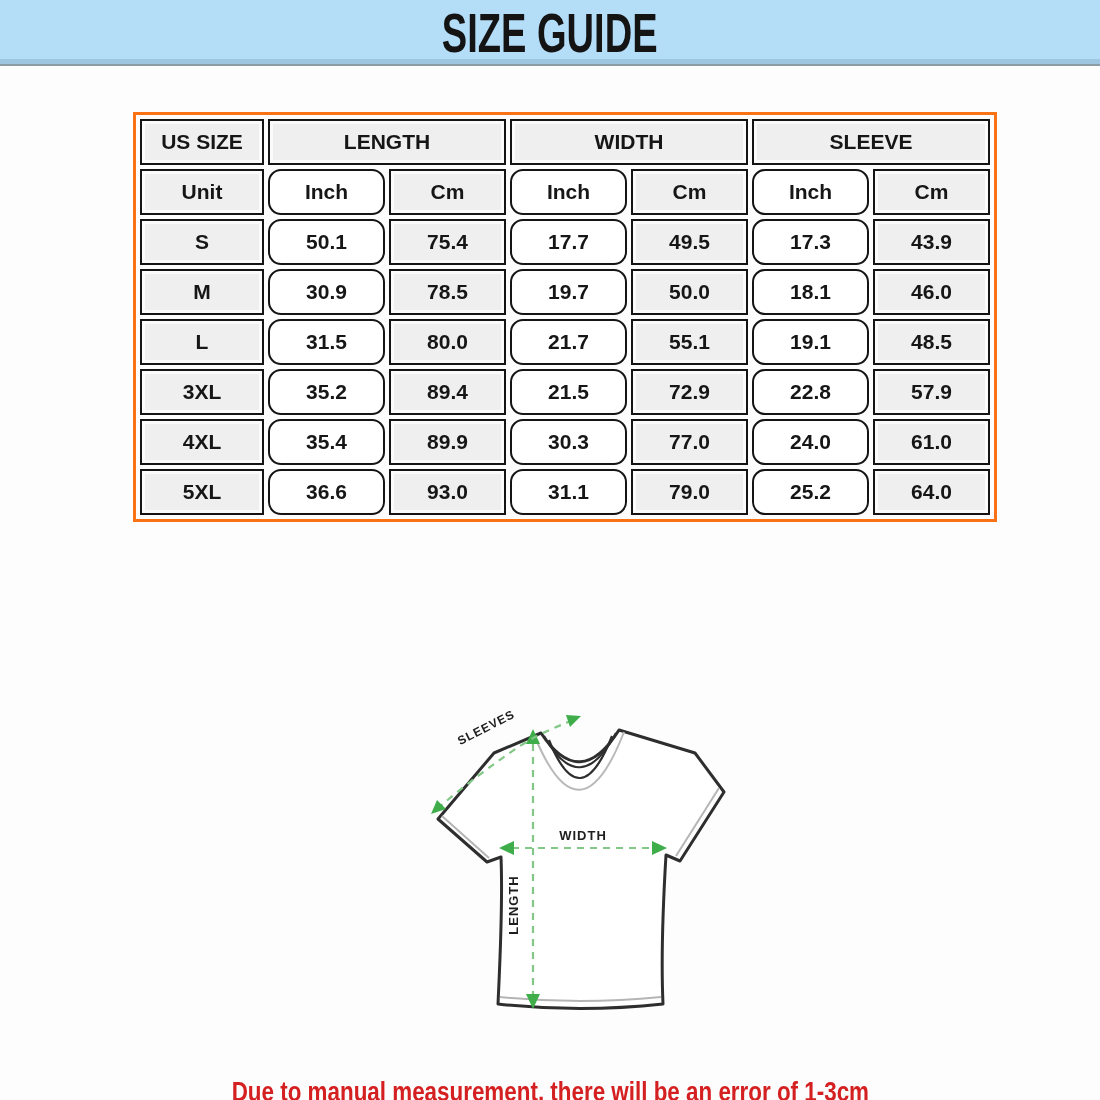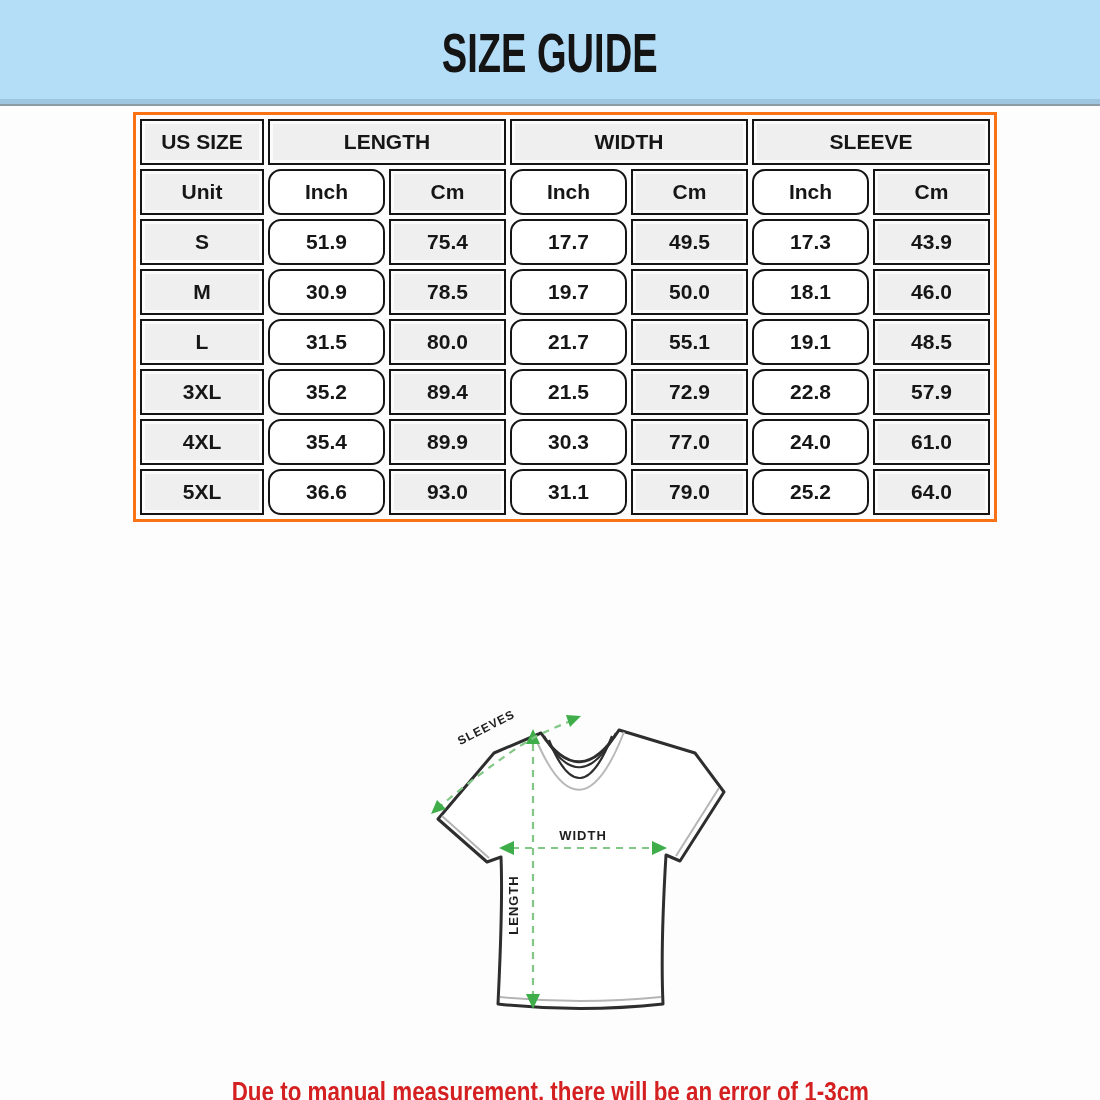--- a/index.html
+++ b/index.html
@@ -6,21 +6,21 @@
   html,body { margin:0; padding:0; }
   body {
     width:1100px; height:1100px;
     background:#fdfdfe;
     font-family:"Liberation Sans", sans-serif;
   }
   .page { position:relative; width:1100px; height:1100px; overflow:hidden; }
 
   
   .banner {
-    position:absolute; top:0; left:0; width:1100px; height:106px;
+    position:absolute; top:0; left:0; width:1100px; height:66px;
     background:#b4ddf8;
     box-shadow: inset 0 -5px 0 rgba(134,170,196,0.45);
     border-bottom:2px solid #8c9ca4;
     display:flex; align-items:center; justify-content:center;
   }
   .banner h1 {
     margin:0; padding:0;
     font-size:56px; font-weight:bold; color:#141414;
     letter-spacing:0px;
     transform:scaleX(0.68);
@@ -93,21 +93,21 @@
           <th class="white">Inch</th>
           <th class="gray">Cm</th>
           <th class="white">Inch</th>
           <th class="gray">Cm</th>
           <th class="white">Inch</th>
           <th class="gray">Cm</th>
         </tr>
 
         <tr>
           <td class="gray">S</td>
-          <td class="white">51.9</td>
+          <td class="white">50.1</td>
           <td class="gray">75.4</td>
           <td class="white">17.7</td>
           <td class="gray">49.5</td>
           <td class="white">17.3</td>
           <td class="gray">43.9</td>
         </tr>
         <tr>
           <td class="gray">M</td>
           <td class="white">30.9</td>
           <td class="gray">78.5</td>

